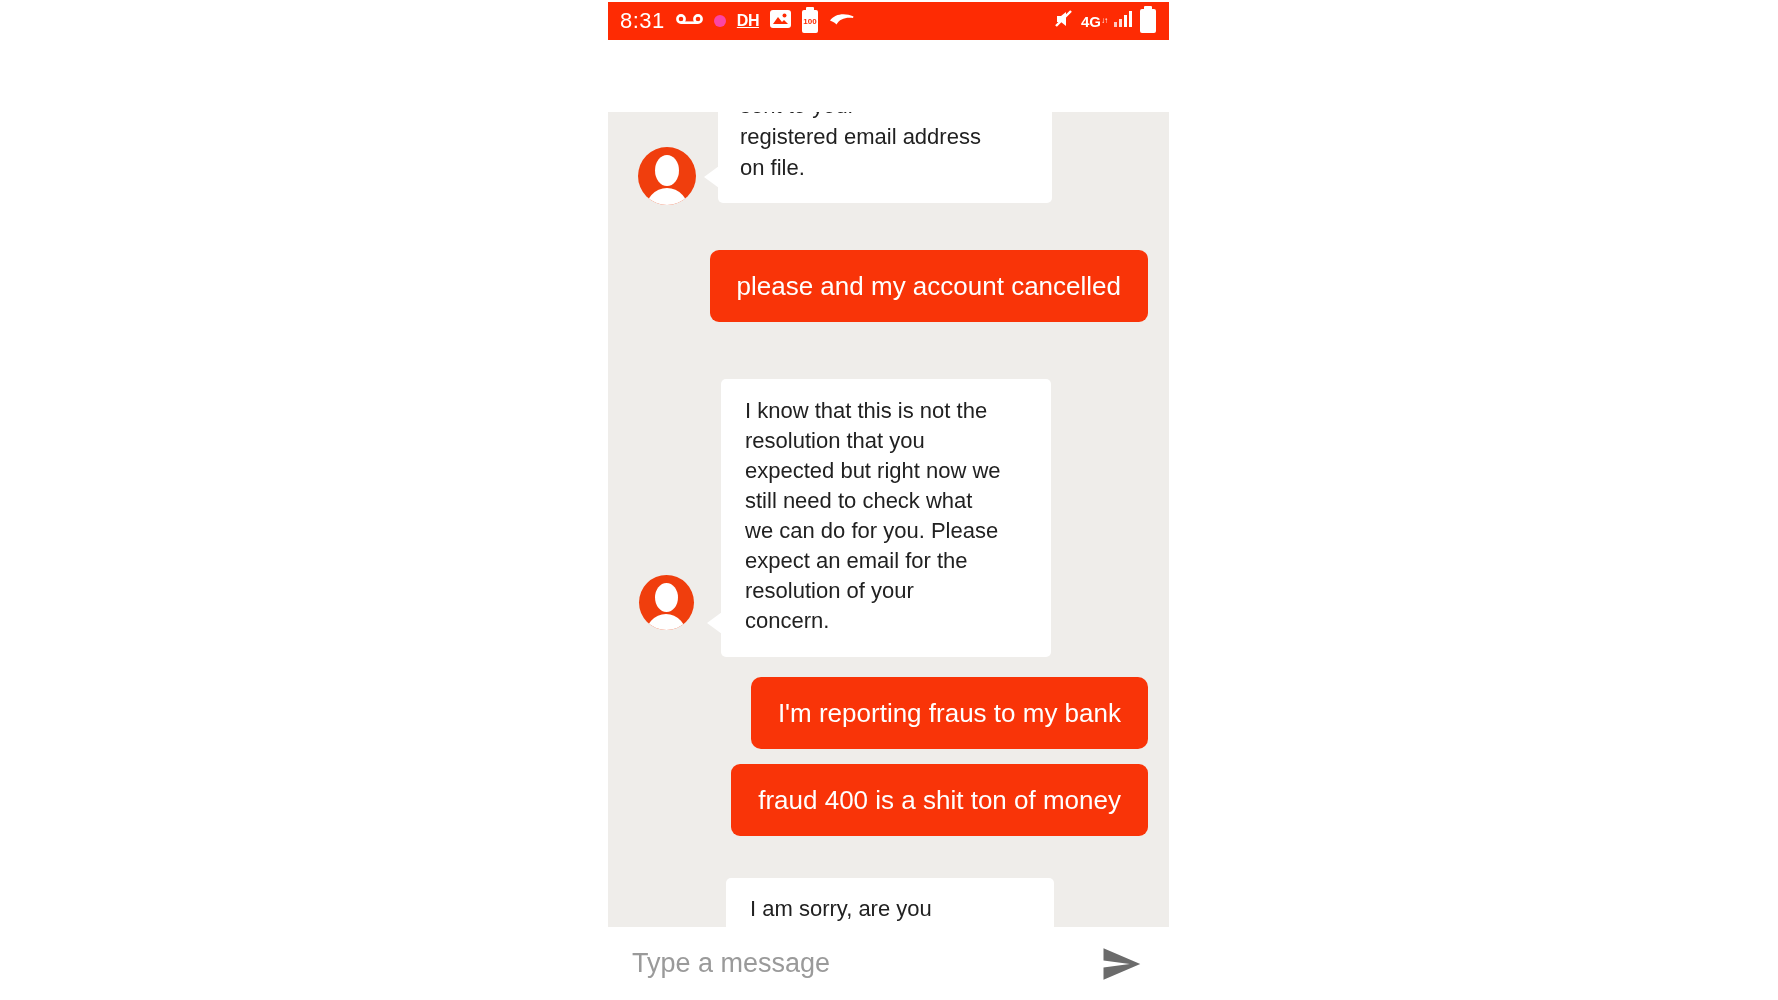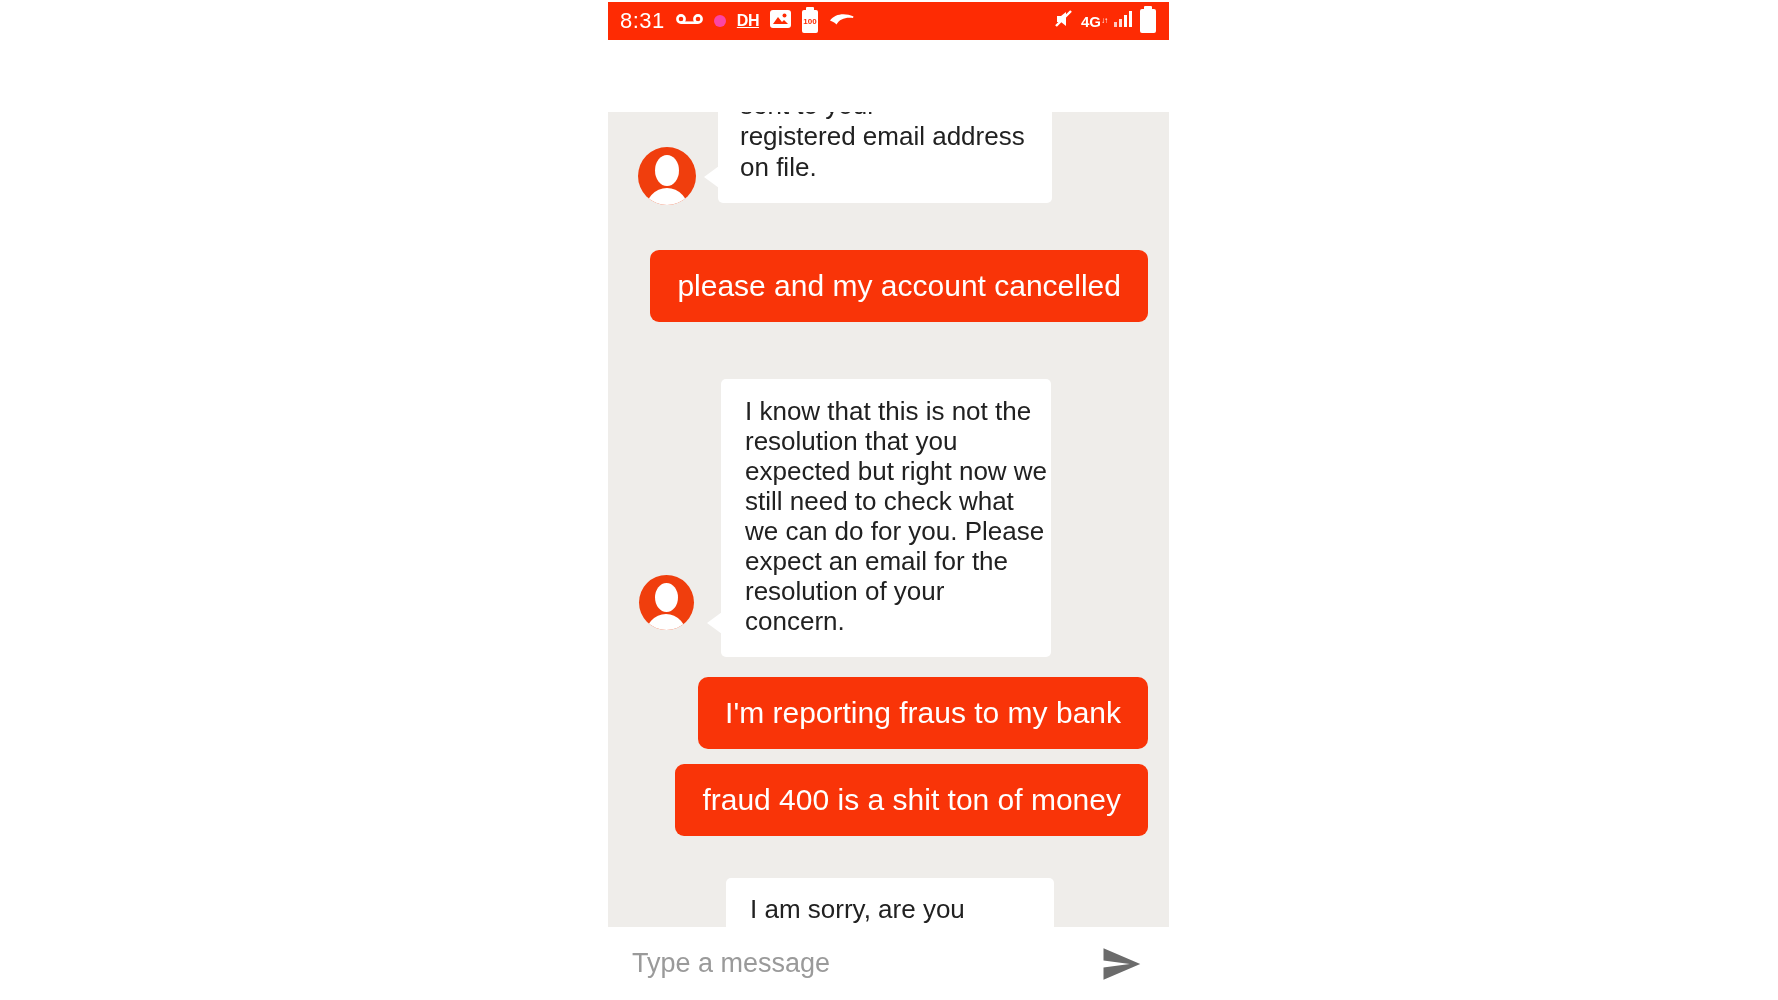--- a/index.html
+++ b/index.html
@@ -51,25 +51,25 @@
   .avatar .head{position:absolute;background:#fff;border-radius:50%;}
   .avatar .shoulders{position:absolute;background:#fff;border-radius:50% 50% 0 0/100% 100% 0 0;}
   .av1{left:30px;top:35px;width:58px;height:58px;}
   .av1 .head{left:17px;top:8px;width:24px;height:31px;}
   .av1 .shoulders{left:7px;bottom:-7px;width:44px;height:24px;}
   .av2{left:31px;top:463px;width:55px;height:55px;}
   .av2 .head{left:16px;top:8px;width:23px;height:29px;}
   .av2 .shoulders{left:6px;bottom:-7px;width:42px;height:23px;}
 
   .bubble-agent{position:absolute;background:#fff;border-radius:5px;color:var(--text-dark);}
-  .bubble-agent .ln{font-size:26px;line-height:30px;white-space:nowrap;}
+  .bubble-agent .ln{font-size:22px;line-height:30px;white-space:nowrap;}
   .tail{position:absolute;left:-14px;width:0;height:0;
     border-right:15px solid #fff;border-top:11px solid transparent;border-bottom:11px solid transparent;}
   .bubble-user{position:absolute;background:var(--bubble-orange);border-radius:9px;height:72px;
-    display:flex;align-items:center;padding:0 27px;color:#fff;font-size:30px;white-space:nowrap;}
+    display:flex;align-items:center;padding:0 27px;color:#fff;font-size:26px;white-space:nowrap;}
 
   .m1{left:110px;top:-38px;width:334px;padding:16px 22px 20px;}
   .m1 .ln{line-height:31px;}
   .m1 .tail{top:92px;}
   .m2{right:21px;top:138px;}
   .m3{left:113px;top:247px;width:330px;padding:17px 24px 21px;margin-top:20px;}
   .m3 .tail{top:233px;}
   .m4{right:21px;top:565px;border-radius:10px;}
   .m5{right:21px;top:652px;}
   .m6{left:118px;top:766px;width:328px;height:140px;padding:16px 24px;}

